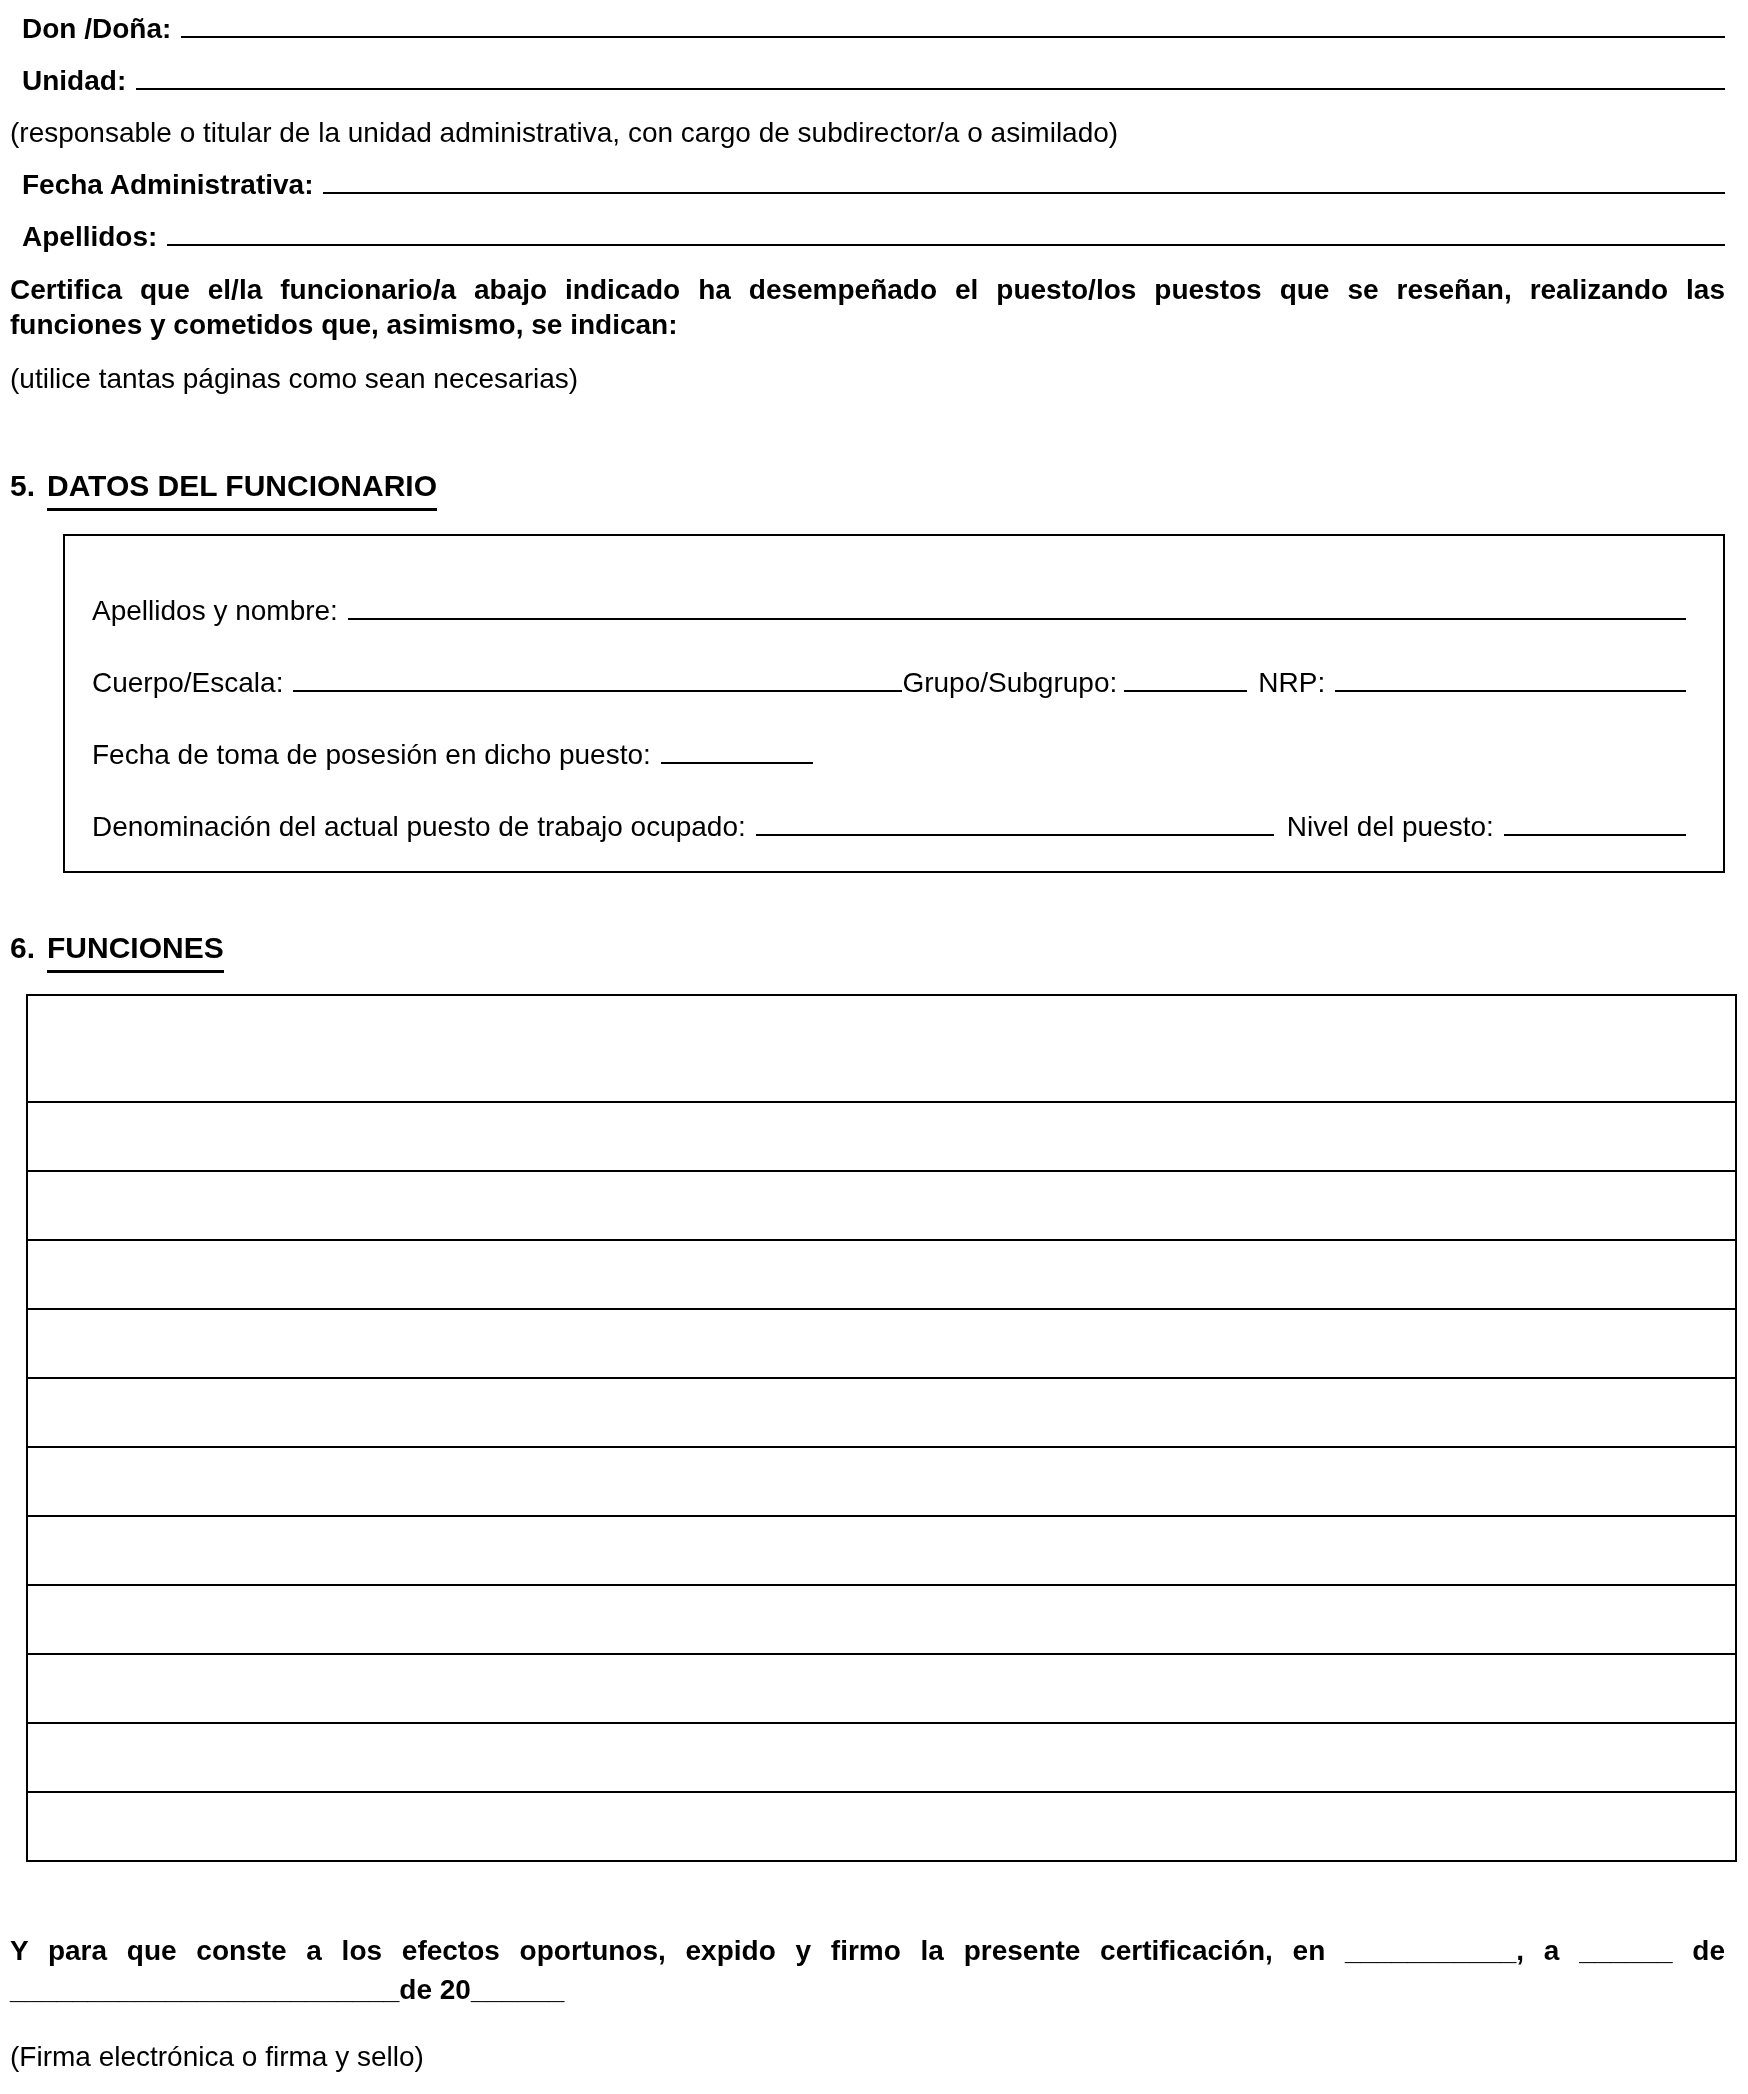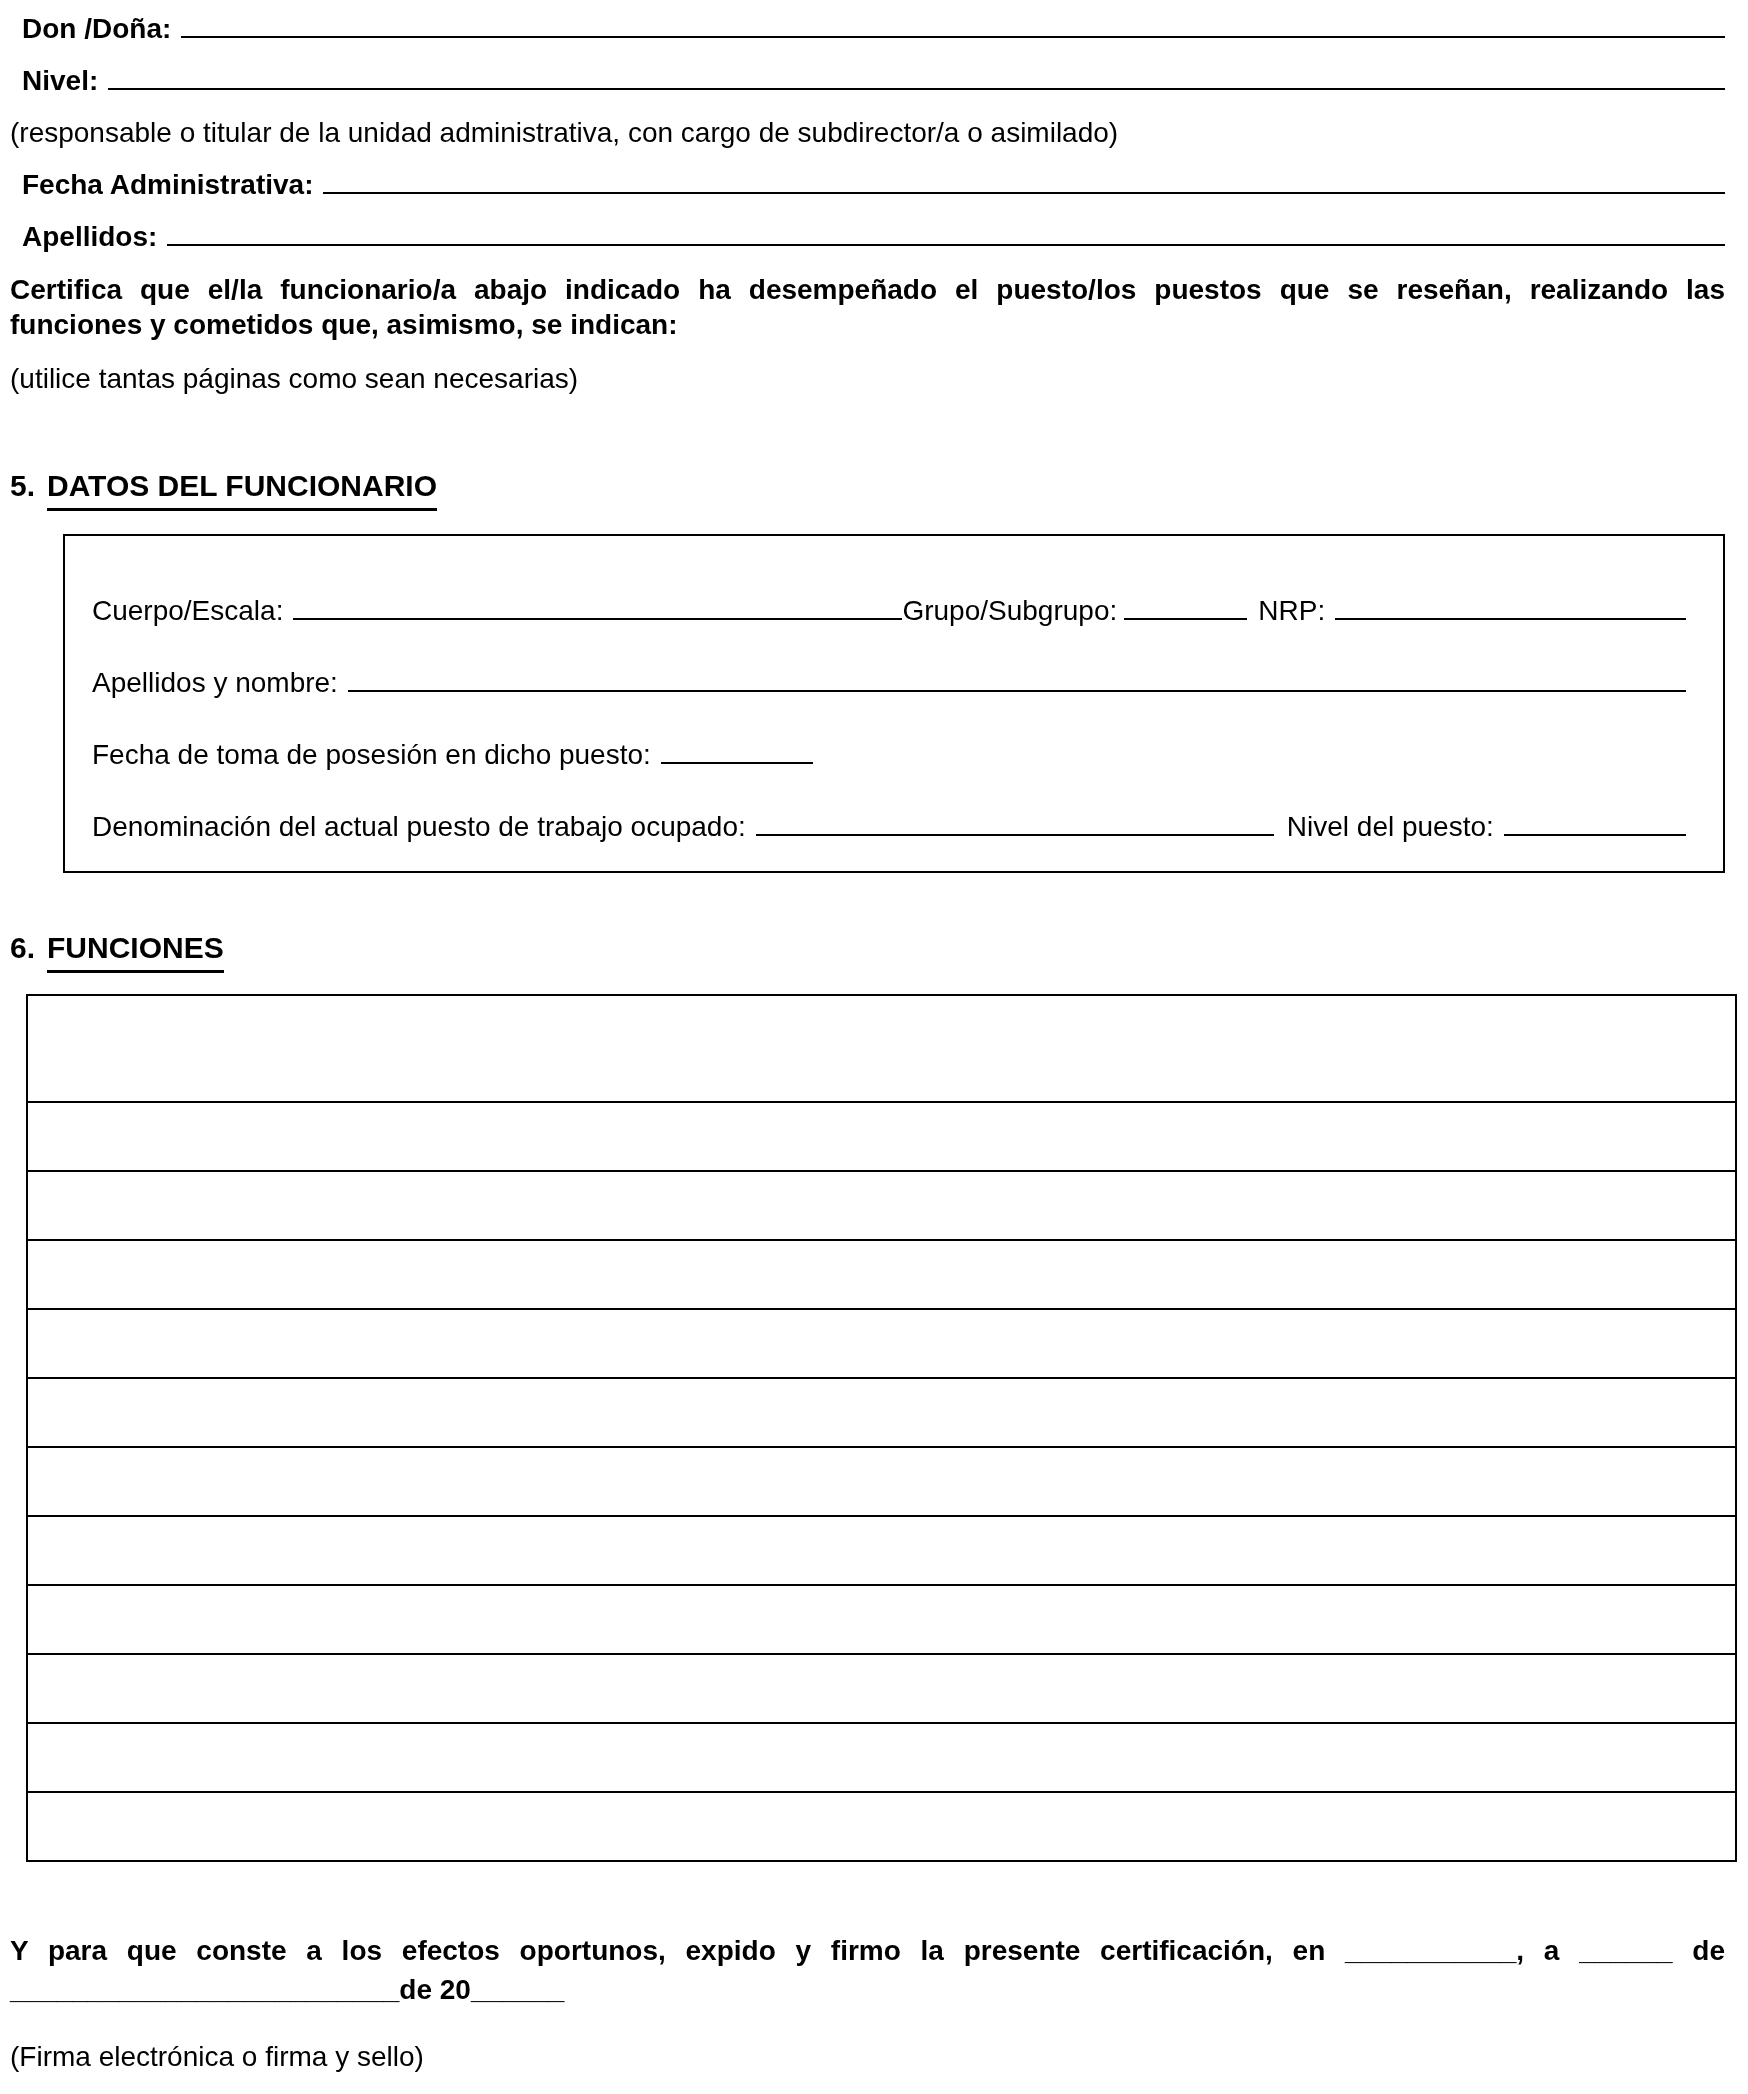--- a/index.html
+++ b/index.html
@@ -57,21 +57,21 @@
 <body>
 
 <div class="page">
 
   <div class="frow">
     <span class="b">Don /Doña:</span>
     <span class="bl grow"></span>
   </div>
 
   <div class="frow">
-    <span class="b">Nivel:</span>
+    <span class="b">Unidad:</span>
     <span class="bl grow"></span>
   </div>
 
   <div class="note">(responsable o titular de la unidad administrativa, con cargo de subdirector/a o asimilado)</div>
 
   <div class="frow">
     <span class="b">Fecha Administrativa:</span>
     <span class="bl grow"></span>
   </div>
 
@@ -87,29 +87,29 @@
 
   <div class="utilice">(utilice tantas páginas como sean necesarias)</div>
 
   <div class="sec sec5">
     <span class="secnum">5.</span>
     <span class="sectitle">DATOS DEL FUNCIONARIO</span>
   </div>
 
   <div class="databox">
     <div class="brow">
+      <span>Apellidos y nombre:</span>
+      <span class="bl grow"></span>
+    </div>
+    <div class="brow">
       <span>Cuerpo/Escala:</span>
       <span class="bl w740"></span>
       <span>Grupo/Subgrupo:</span>
       <span class="bl w150"></span>
       <span class="ml14">NRP:</span>
-      <span class="bl grow"></span>
-    </div>
-    <div class="brow">
-      <span>Apellidos y nombre:</span>
       <span class="bl grow"></span>
     </div>
     <div class="brow">
       <span>Fecha de toma de posesión en dicho puesto:</span>
       <span class="bl w185"></span>
     </div>
     <div class="brow">
       <span>Denominación del actual puesto de trabajo ocupado:</span>
       <span class="bl w630"></span>
       <span class="ml16">Nivel del puesto:</span>

